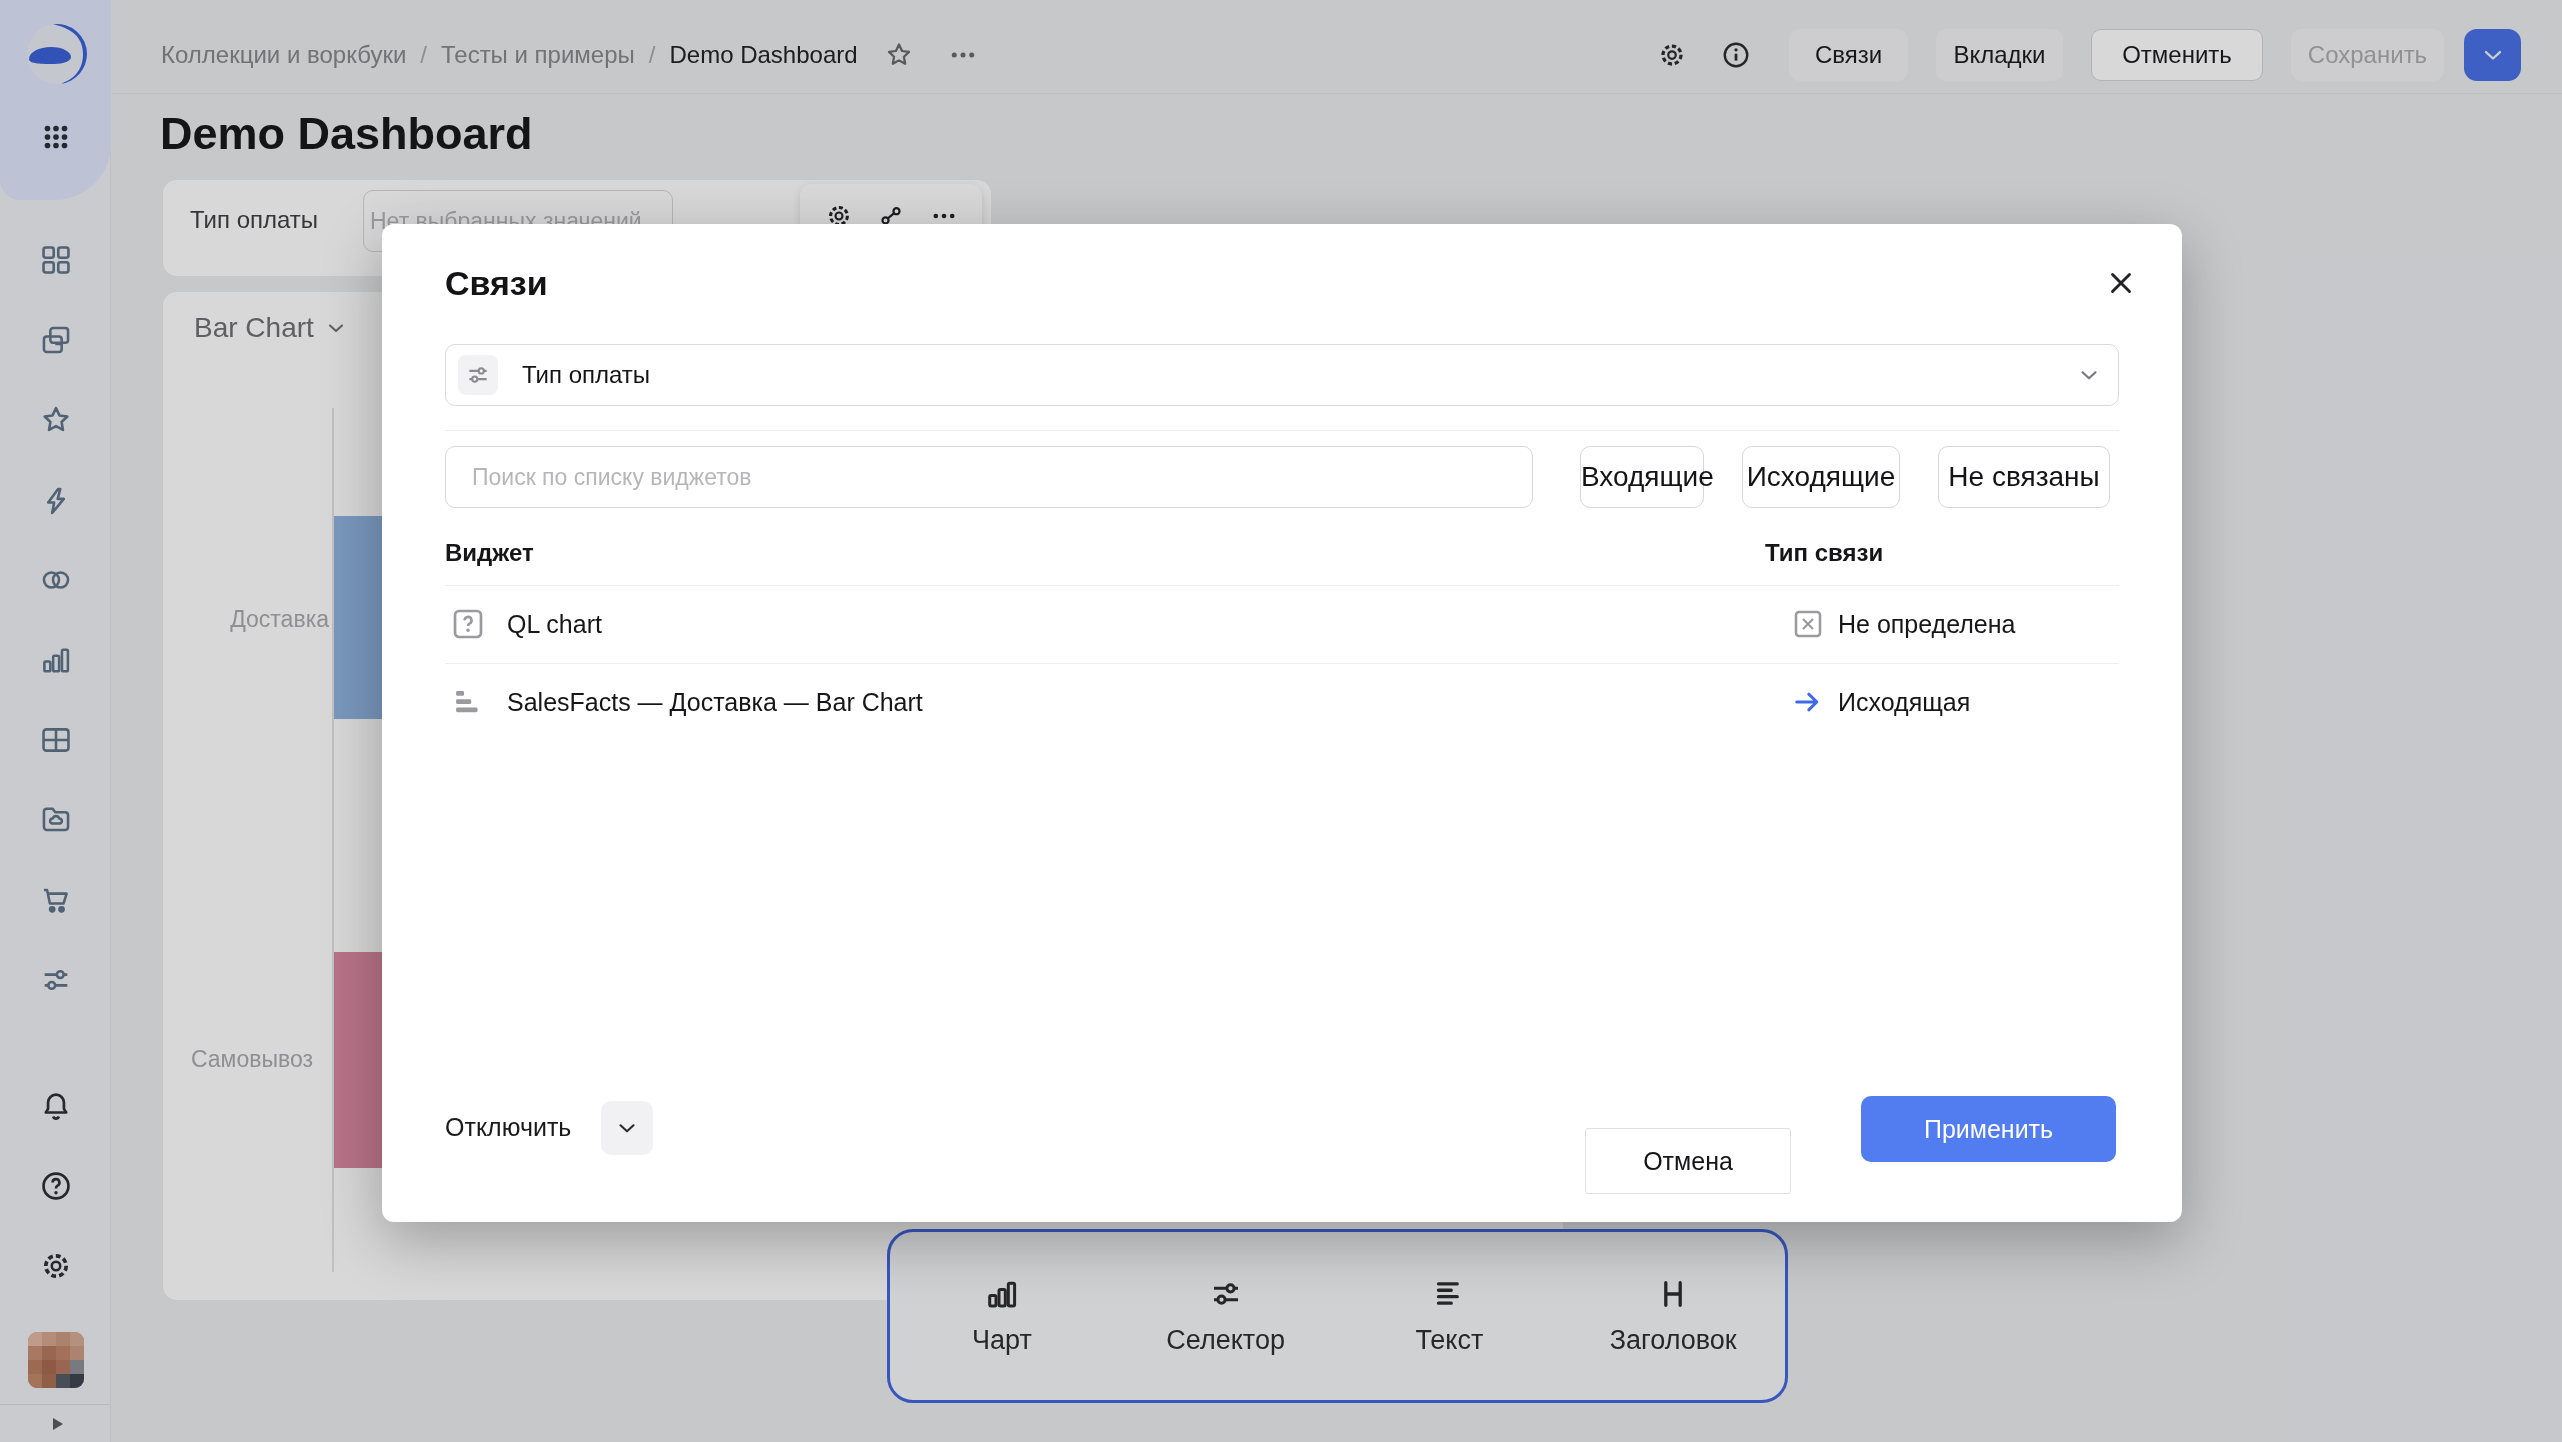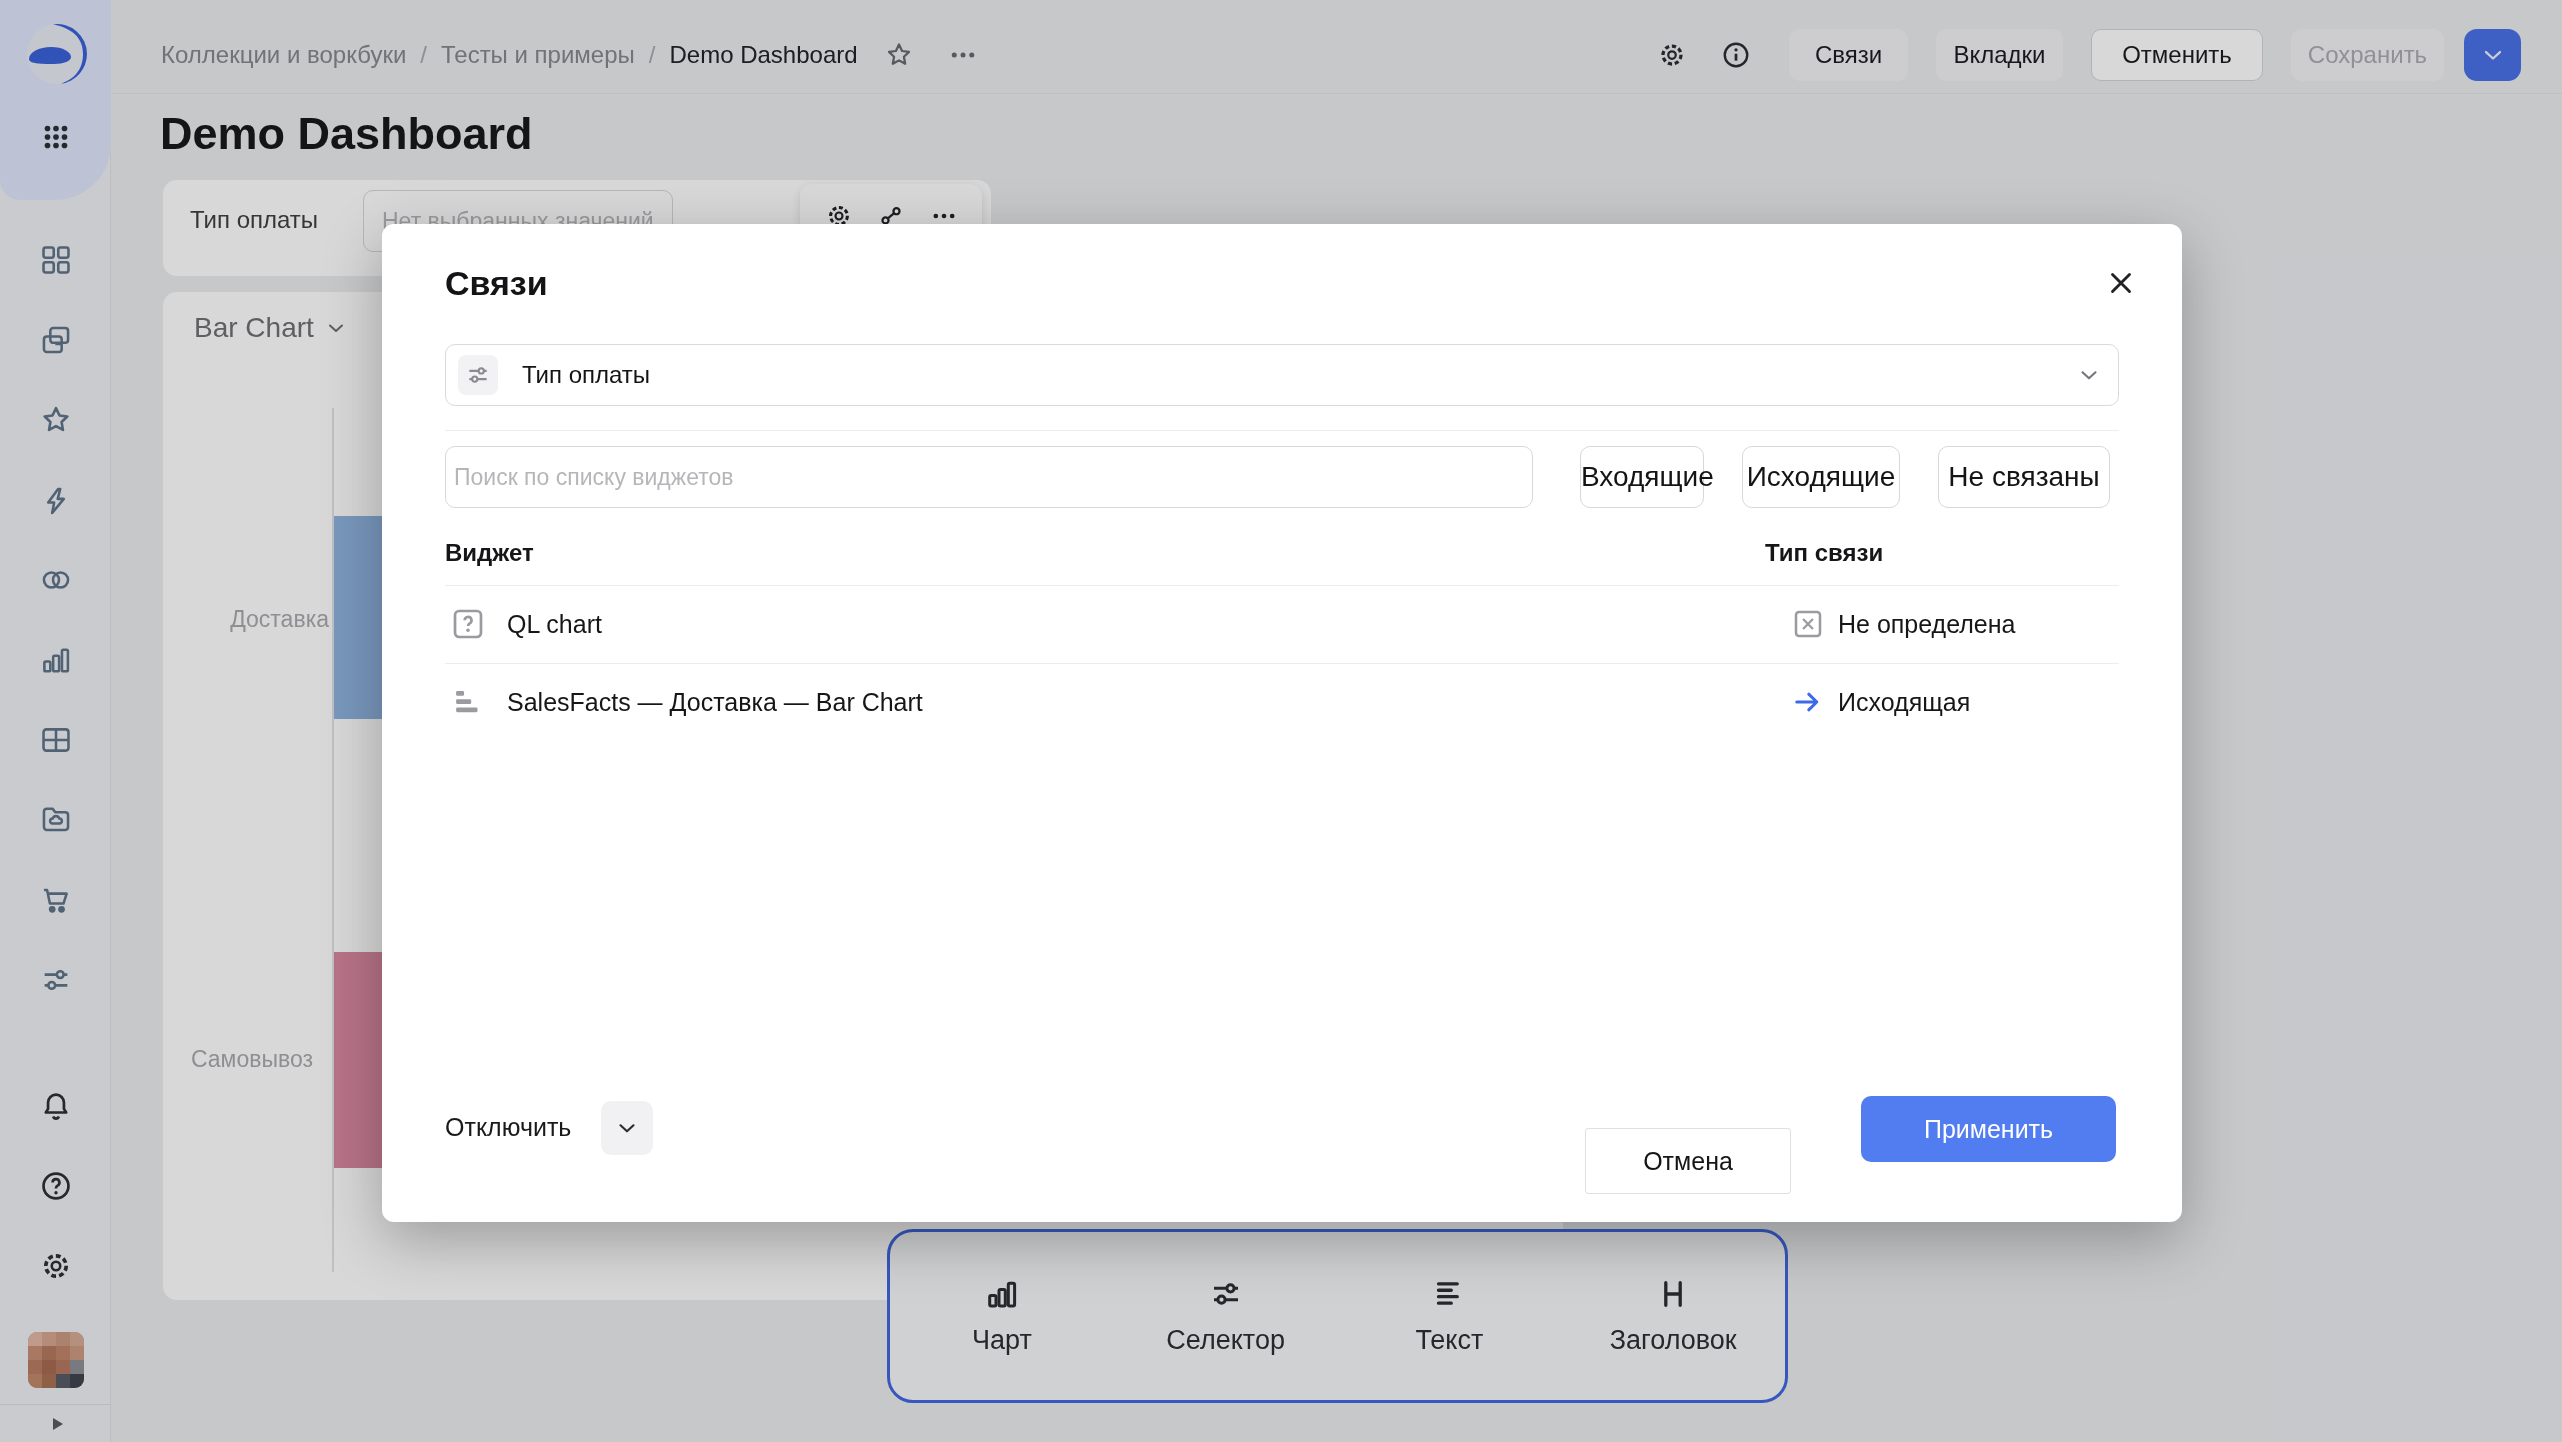--- a/index.html
+++ b/index.html
@@ -35,21 +35,21 @@
   .btn-tabs { width:127px; margin-left:28px; }
   .btn-cancel-top { width:172px; margin-left:28px; }
   .btn-save { width:153px; margin-left:28px; color:#ababaf; cursor:default; }
   .btn-split { width:57px; height:52px; margin-left:20px; background:#4970e6; border-radius:13px; color:#f0f2f7; display:flex; align-items:center; justify-content:center; cursor:pointer; }
   .btn-split svg { width:28px; height:28px; }
 
   
   .page-title { position:absolute; left:160px; top:108px; font-size:45px; font-weight:700; color:#18181a; }
   .filter-card { position:absolute; left:163px; top:180px; width:828px; height:96px; background:#fff; border-radius:14px; }
   .filter-label { position:absolute; left:190px; top:206px; font-size:24px; font-weight:500; color:#3f3f42; }
-  .filter-input { position:absolute; left:363px; top:190px; width:310px; height:62px; background:#fff; border:1px solid #d8d8db; border-radius:10px; font-family:inherit; font-size:23px; padding:0 18px; color:#303034; }
+  .filter-input { position:absolute; left:363px; top:190px; width:310px; height:62px; background:#fff; border:1px solid #d8d8db; border-radius:10px; font-family:inherit; font-size:23px; padding:0 6px; color:#303034; }
   .filter-input::placeholder { color:#b6b6ba; }
   .widget-toolbar { position:absolute; left:800px; top:184px; width:182px; height:64px; background:#fff; border-radius:12px; box-shadow:0 3px 10px rgba(0,0,0,.12); display:flex; align-items:center; justify-content:space-evenly; }
   .widget-toolbar .wt-ic { width:28px; height:28px; color:#232327; cursor:pointer; }
 
   .chart-card { position:absolute; left:163px; top:292px; width:1400px; height:1008px; background:#fff; border-radius:14px; }
   .chart-head { position:absolute; left:31px; top:20px; display:flex; align-items:center; color:#6f6f73; font-size:28px; cursor:pointer; }
   .chart-head svg { width:24px; height:24px; margin-left:10px; color:#6f6f73; }
   .axis { position:absolute; left:169px; top:116px; width:2px; height:864px; background:#e3e3e6; }
   .bar { position:absolute; left:171px; width:160px; }
   .bar.b0 { top:224px; height:203px; background:#8fb3de; }
@@ -68,21 +68,21 @@
   .overlay { position:absolute; left:0; top:0; width:2562px; height:1442px; background:rgba(5,8,14,0.155); z-index:10; }
   .modal { position:absolute; left:382px; top:224px; width:1800px; height:998px; background:#fff; border-radius:12px; box-shadow:0 18px 60px rgba(0,0,0,.28); z-index:20; }
   .m-title { position:absolute; left:63px; top:40px; font-size:34px; font-weight:600; color:#141416; }
   .m-close { position:absolute; left:1722px; top:42px; width:34px; height:34px; color:#222226; cursor:pointer; }
   .m-select { position:absolute; left:63px; top:120px; width:1674px; height:62px; border:1px solid #dadadd; border-radius:10px; display:flex; align-items:center; cursor:pointer; }
   .m-select .chip { width:40px; height:40px; background:#f2f2f4; border-radius:8px; margin-left:12px; display:flex; align-items:center; justify-content:center; color:#8a8a90; }
   .m-select .chip svg { width:26px; height:26px; }
   .m-select .sel-text { margin-left:24px; font-size:24px; color:#141416; }
   .m-select .sel-chev { position:absolute; right:16px; width:26px; height:26px; color:#76767c; }
   .m-div { position:absolute; left:63px; width:1674px; height:1px; background:#ededf0; }
-  .m-search { position:absolute; left:63px; top:222px; width:1088px; height:62px; border:1px solid #d8d8db; border-radius:10px; font-family:inherit; font-size:23px; padding:0 8px; color:#303034; }
+  .m-search { position:absolute; left:63px; top:222px; width:1088px; height:62px; border:1px solid #d8d8db; border-radius:10px; font-family:inherit; font-size:23px; padding:0 26px; color:#303034; }
   .m-search::placeholder { color:#b6b6ba; }
   .chipbtn { position:absolute; top:222px; height:62px; background:#fff; border:1px solid #d8d8db; border-radius:10px; font-family:inherit; font-size:28px; color:#141416; cursor:pointer; }
   .chip1 { left:1198px; width:124px; }
   .chip2 { left:1360px; width:158px; }
   .chip3 { left:1556px; width:172px; }
   .th { position:absolute; top:315px; font-size:24px; font-weight:700; color:#161618; }
   .th.w { left:63px; } .th.t { left:1383px; }
   .mrow { position:absolute; left:63px; width:1674px; height:78px; display:flex; align-items:center; }
   .row1 { top:361px; } .row2 { top:439px; }
   .mrow .ric { width:38px; height:38px; margin-left:4px; color:#9a9aa0; }

